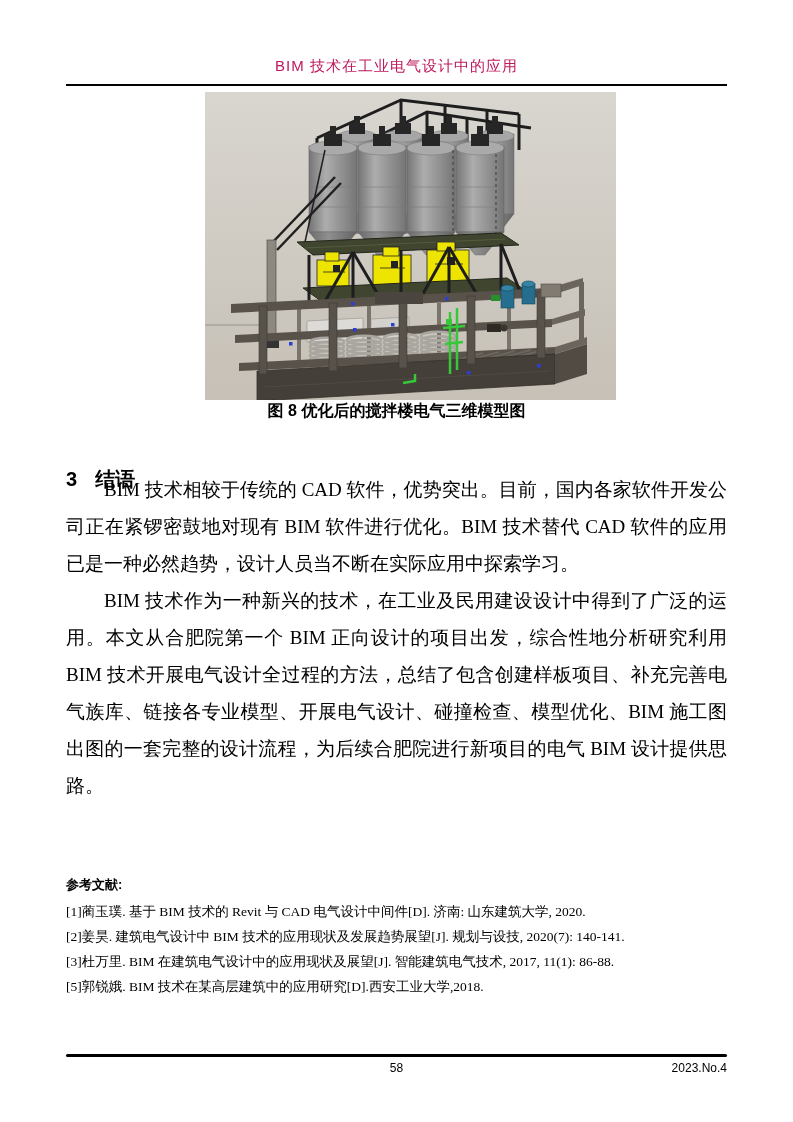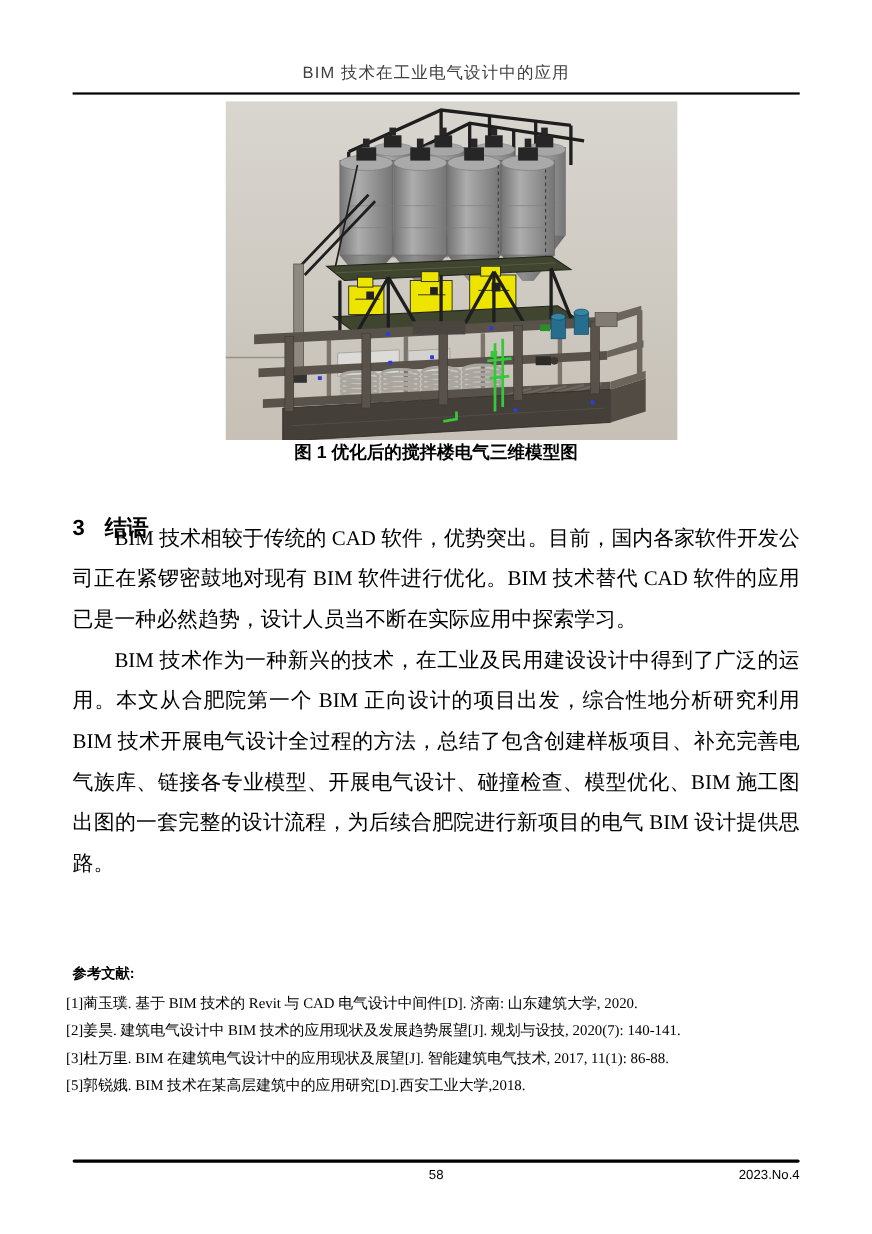--- a/index.html
+++ b/index.html
@@ -12,21 +12,21 @@
   }
   html,body{margin:0;padding:0;background:#888;}
   .page{
     position:relative; width:793px; height:1122px; background:#ffffff;
     margin:0 auto; overflow:hidden;
     font-family:"Liberation Serif","DejaVu Serif",serif; color:#000;
   }
   .header-title{
     position:absolute; top:57px; left:0; width:100%; text-align:center;
     font-family:"Liberation Sans","DejaVu Sans",sans-serif;
-    font-size:15px; letter-spacing:1px; color:#404040;
+    font-size:15px; letter-spacing:1px; color:#be185d;
   }
   .header-rule{position:absolute; top:84px; left:66px; width:661px; height:2px; background:#000;}
   .figure-wrap{position:absolute; top:92px; left:205px; width:411px; height:308px;}
   .figure-wrap svg{display:block;}
   .figure-caption{
     position:absolute; top:401px; left:0; width:100%; text-align:center;
     font-family:"Liberation Sans","DejaVu Sans",sans-serif;
     font-weight:bold; font-size:16px;
   }
   .section-heading{
@@ -39,21 +39,21 @@
     position:absolute; top:471px; left:66px; width:661px;
     font-size:19px; line-height:37px; text-align:justify; text-justify:inter-ideograph;
   }
   .body-text p{margin:0; text-indent:2em;}
   .ref-heading{
     position:absolute; top:876px; left:66px;
     font-family:"Liberation Sans","DejaVu Sans",sans-serif;
     font-weight:bold; font-size:13px;
   }
   .ref-list{
-    position:absolute; top:899px; left:60px; width:665px;
+    position:absolute; top:899px; left:66px; width:665px;
     font-size:13.5px; line-height:25px;
   }
   .ref-list div{white-space:nowrap;}
   .footer-rule{position:absolute; top:1054px; left:66px; width:661px; height:2.5px; background:#000; border-radius:2px;}
   .footer-row{
     position:absolute; top:1061px; left:66px; width:661px; height:16px;
     font-family:"Liberation Sans","DejaVu Sans",sans-serif; font-size:12px;
   }
   .footer-page{position:absolute; left:0; width:100%; text-align:center;}
   .footer-issue{position:absolute; right:0;}
@@ -319,21 +319,21 @@
         <rect x="148" y="236" width="3.5" height="3.5"></rect>
         <rect x="186" y="231" width="3.5" height="3.5"></rect>
         <rect x="262" y="279" width="3.5" height="3.5"></rect>
         <rect x="146" y="210" width="3.5" height="3.5"></rect>
         <rect x="240" y="205" width="3.5" height="3.5"></rect>
         <rect x="332" y="272" width="3.5" height="3.5"></rect>
       </g>
     </svg>
   </div>
 
-  <div class="figure-caption">图 1 优化后的搅拌楼电气三维模型图</div>
+  <div class="figure-caption">图 8 优化后的搅拌楼电气三维模型图</div>
 
   <div class="section-heading">
     <span class="num">3</span><span>结语</span>
   </div>
 
   <div class="body-text">
     <p>BIM 技术相较于传统的 CAD 软件，优势突出。目前，国内各家软件开发公司正在紧锣密鼓地对现有 BIM 软件进行优化。BIM 技术替代 CAD 软件的应用已是一种必然趋势，设计人员当不断在实际应用中探索学习。</p>
     <p>BIM 技术作为一种新兴的技术，在工业及民用建设设计中得到了广泛的运用。本文从合肥院第一个 BIM 正向设计的项目出发，综合性地分析研究利用 BIM 技术开展电气设计全过程的方法，总结了包含创建样板项目、补充完善电气族库、链接各专业模型、开展电气设计、碰撞检查、模型优化、BIM 施工图出图的一套完整的设计流程，为后续合肥院进行新项目的电气 BIM 设计提供思路。</p>
   </div>
 

